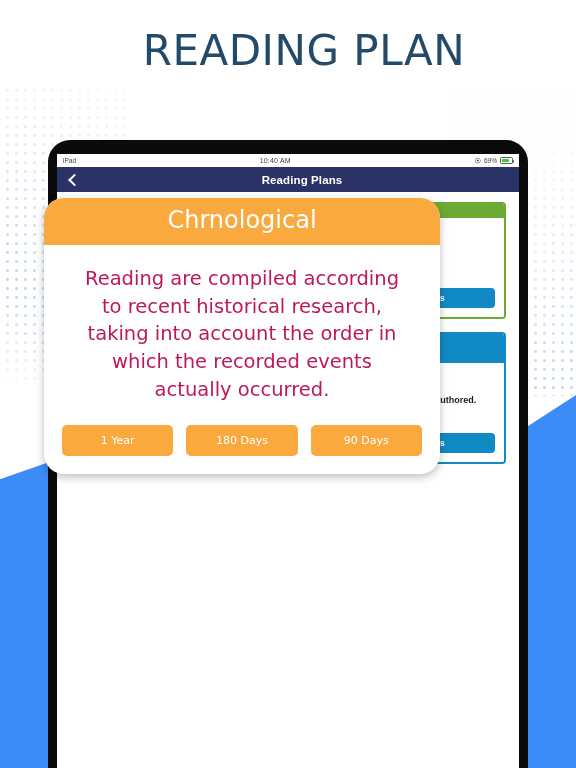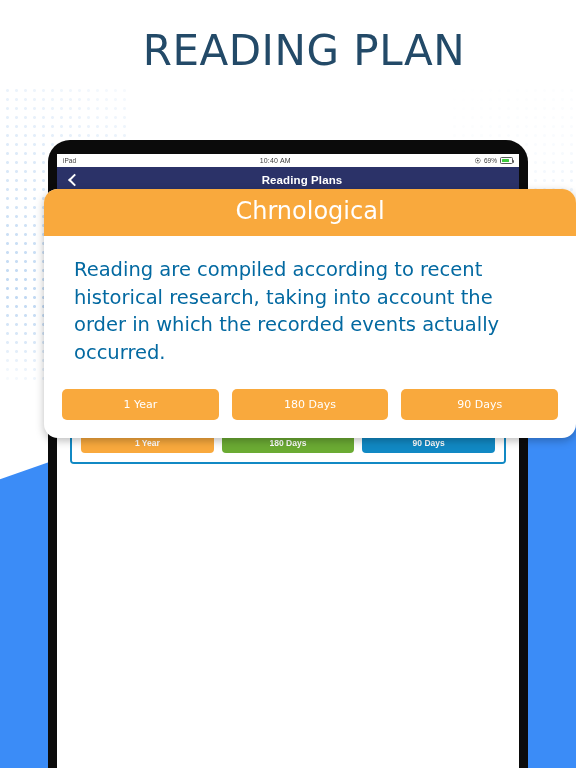--- a/index.html
+++ b/index.html
@@ -149,39 +149,40 @@
     cursor:pointer; border:none;
     font-family:"Liberation Sans", sans-serif;
   }
   .plan-btn.c-orange{ background:#f9a93d; }
   .plan-btn.c-green { background:#6bab33; }
   .plan-btn.c-blue  { background:#1189c4; }
 
   
   .overlay-card {
     position:absolute;
-    left:44px; top:189px;
-    width:532px;
-    background:#ffffff;
-    border-radius:14px;
+    left:44px; top:198px;
+    width:396px;
+    background:#ffffff;
+    border-radius:20px;
     box-shadow:0 3px 9px rgba(0,0,0,0.26);
     overflow:hidden;
     z-index:20;
   }
   .ov-head {
     background:#f9a93d; color:#ffffff;
     text-align:center;
     font-size:24px; font-weight:400;
     padding:8px 10px 11px 10px;
     font-family:"DejaVu Sans", sans-serif;
   }
   .ov-body {
     padding:20px 30px 14px 30px;
+    text-align:center;
     font-size:19.5px; line-height:1.42;
-    color:#0369a1;
+    color:#be185d;
     font-family:"DejaVu Sans", sans-serif;
   }
   .ov-actions {
     display:flex; gap:13px;
     padding:8px 18px 18px 18px;
   }
   .ov-btn {
     flex:1; text-align:center;
     background:#f9a93d; color:#ffffff;
     font-size:11px; padding:9px 4px;

